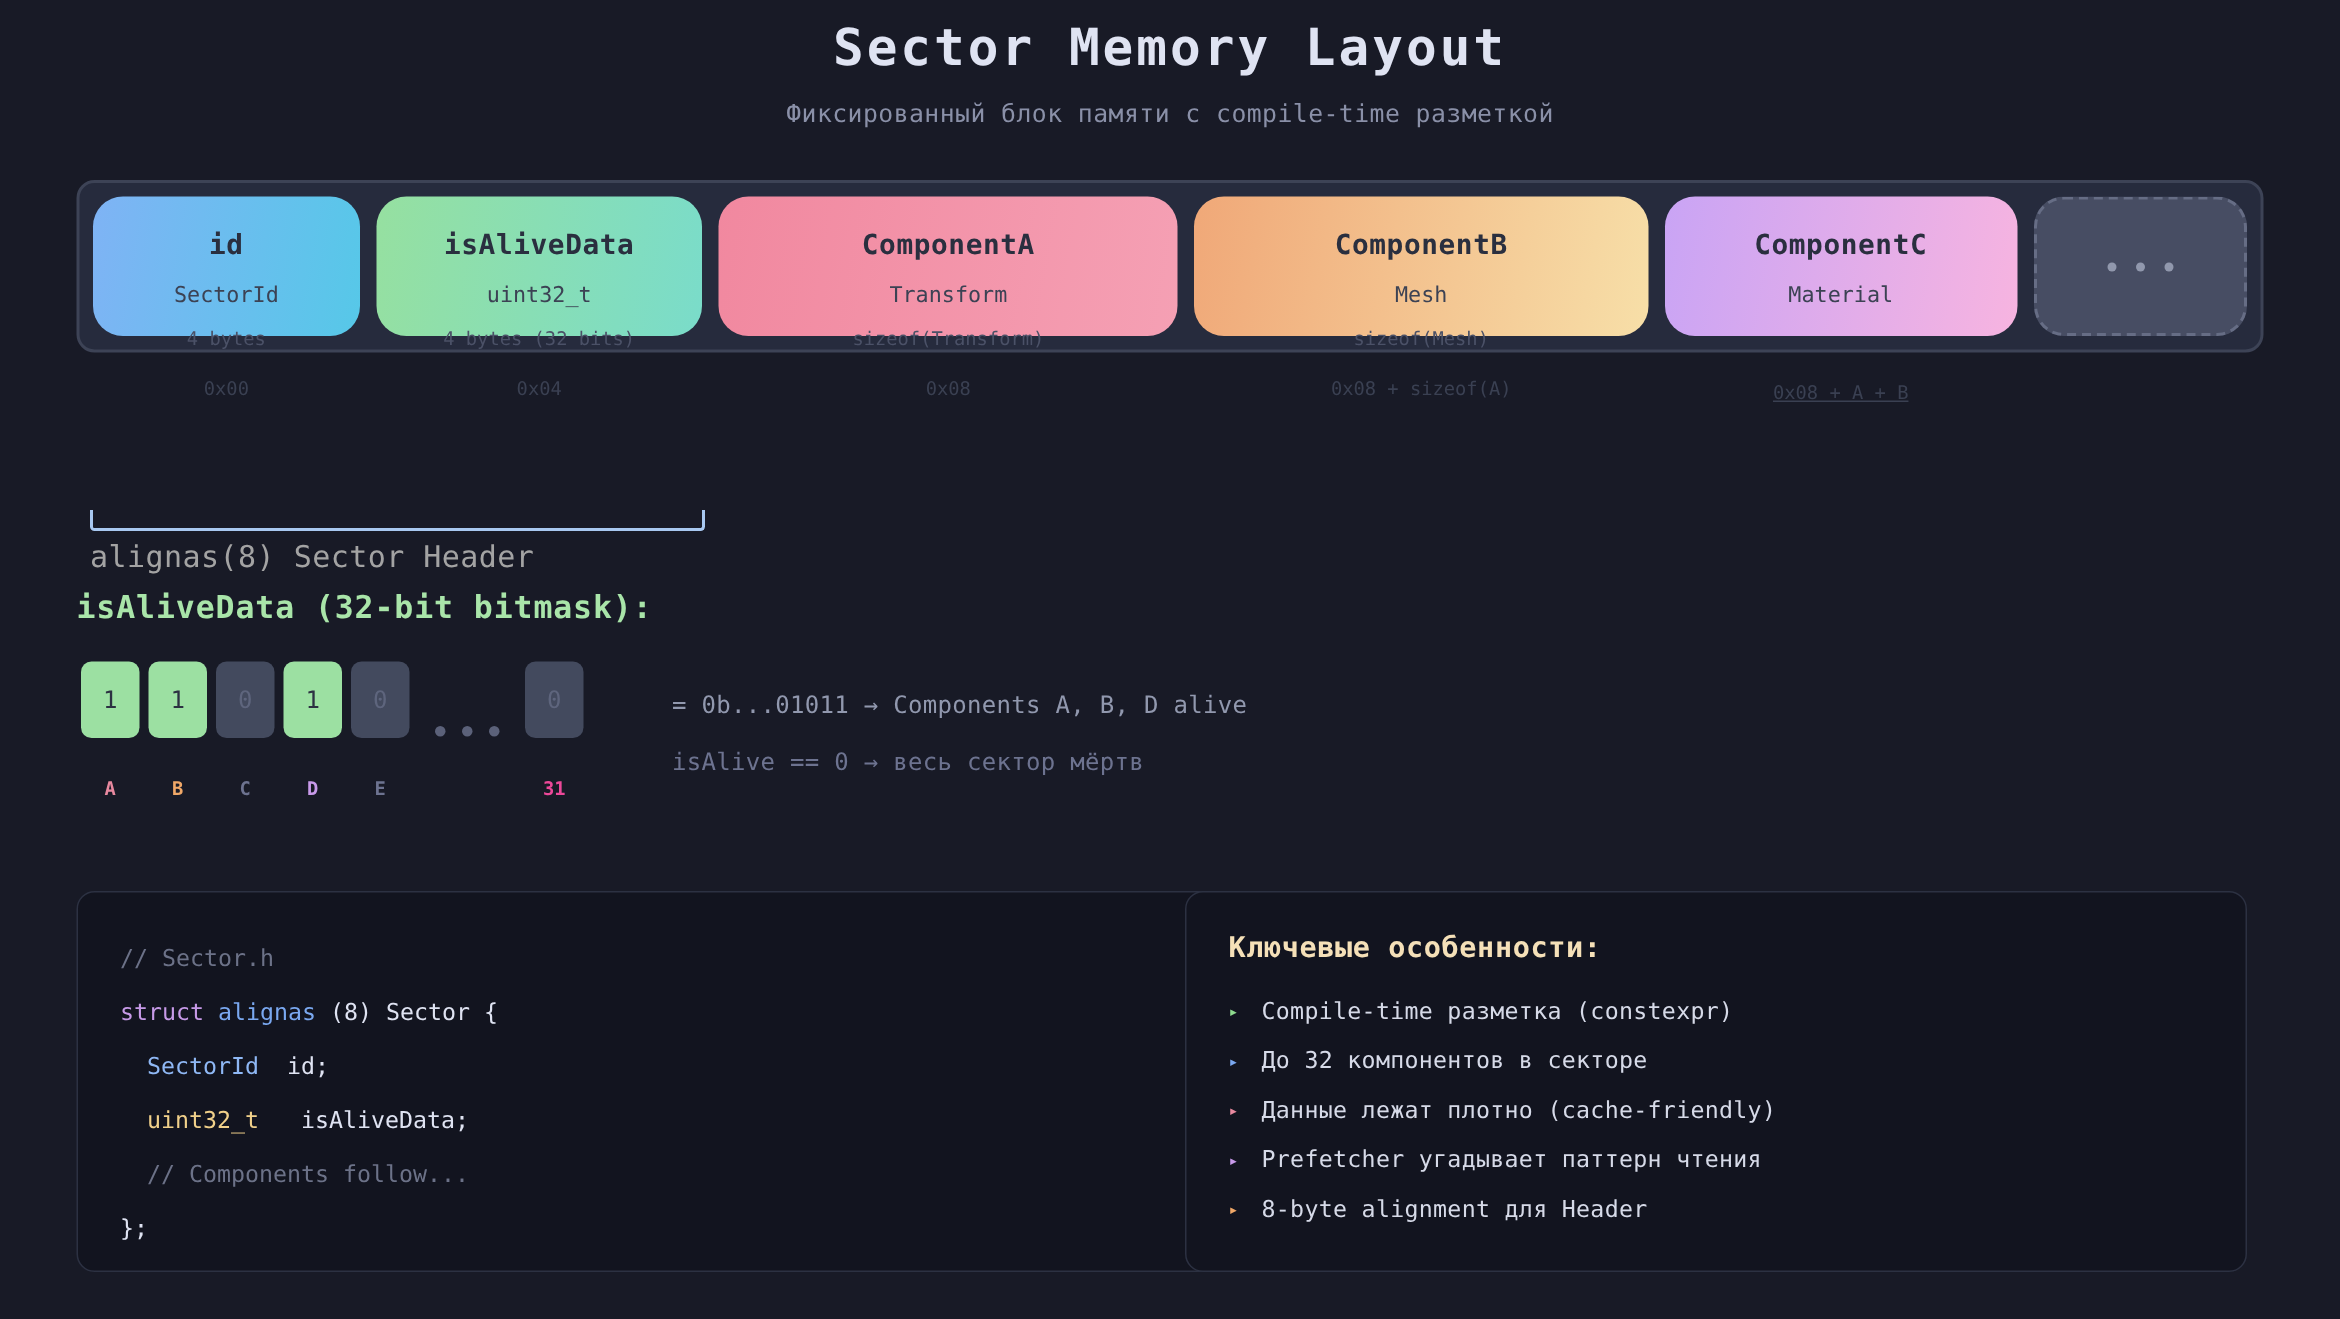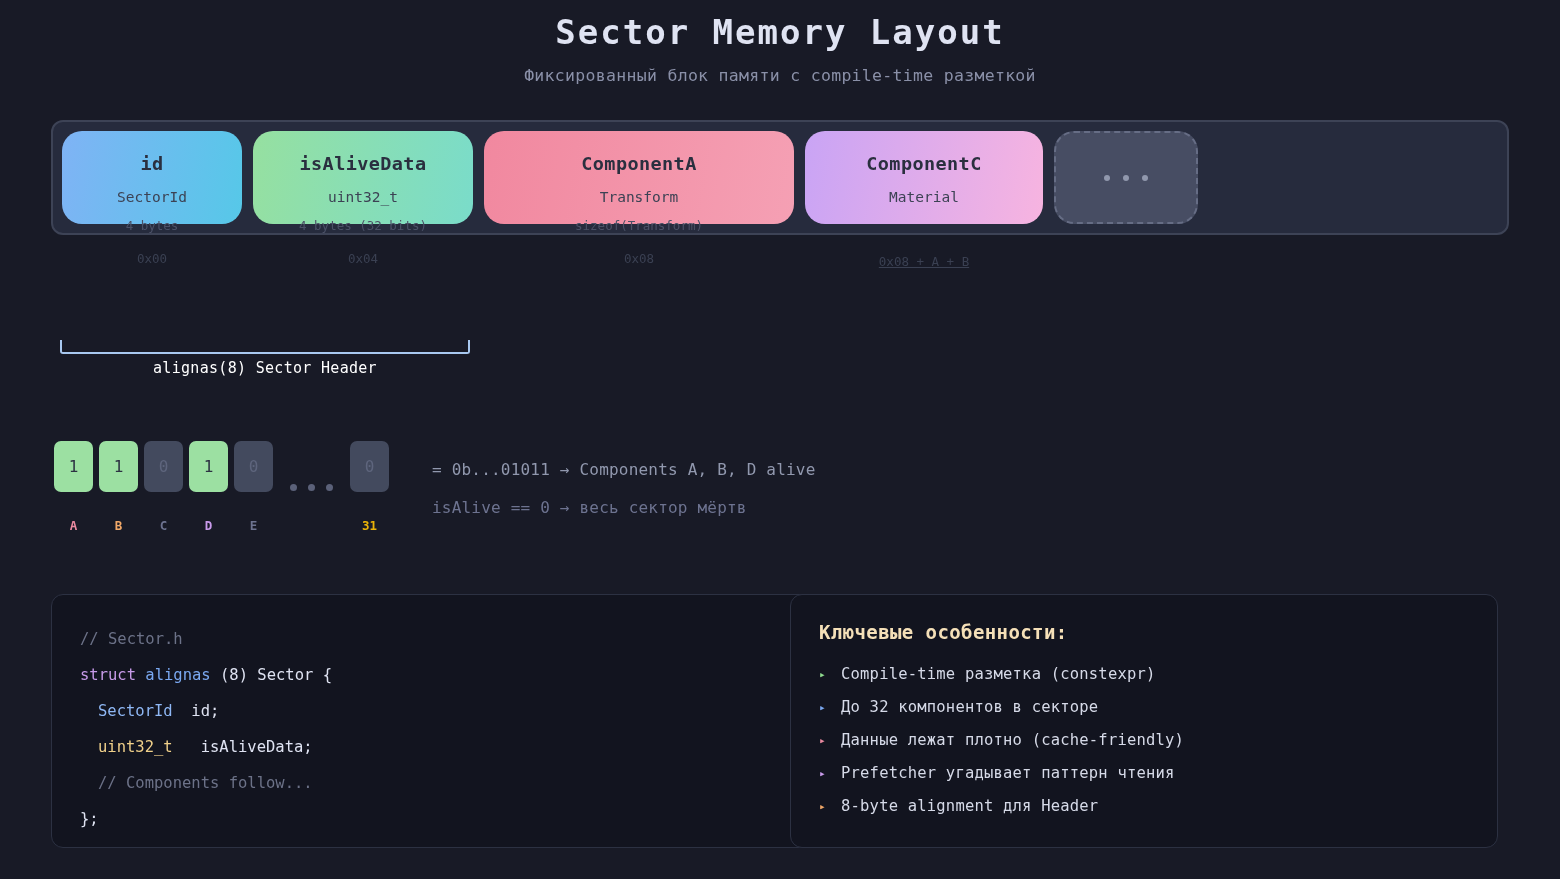--- a/index.html
+++ b/index.html
@@ -54,42 +54,42 @@
   .ghost-dots i { width: 6px; height: 6px; border-radius: 50%; background: #9198ad; display: block; }
 
   
   .brace {
     position: absolute; left: 60px; top: 340px; width: 410px; height: 14px;
     border: 2px solid #a8c8f0; border-top: none;
     border-bottom-left-radius: 3px; border-bottom-right-radius: 3px;
   }
   .brace-label {
     position: absolute; left: 60px; top: 359px; width: 410px;
-    text-align: center; font-size: 15px; color: #ffffff; letter-spacing: .3px;
+    text-align: left; font-size: 20px; color: #a3a3a3; letter-spacing: .3px;
   }
 
   
   .bitmask-title {
     position: absolute; left: 51px; top: 393px;
     font-size: 21px; font-weight: bold; color: #a9e5a9; letter-spacing: .6px;
   }
   .bits-row { position: absolute; left: 51px; top: 441px; display: flex; align-items: center; }
   .bitcol { width: 45px; display: flex; flex-direction: column; align-items: center; }
   .bitbox {
     width: 39px; height: 51px; border-radius: 7px;
     display: flex; align-items: center; justify-content: center;
     font-size: 16px;
   }
   .bitbox.on  { background: #9ce0a2; color: #2c3142; }
   .bitbox.off { background: #434a5e; color: #5e6removed; }
   .bitbox.off { background: #434a5e; color: #5e657d; }
   .bitlabel { margin-top: 26px; font-size: 12.5px; font-weight: bold; }
   .sep { display: flex; gap: 11px; padding: 0 14px; align-items: center; height: 51px; }
   .sep i { width: 7px; height: 7px; border-radius: 50%; background: #5b6179; display: block; }
-  .mask-notes { position: absolute; left: 432px; top: 460px; }
+  .mask-notes { position: absolute; left: 448px; top: 460px; }
   .mask-notes .l1 { font-size: 16px; color: #9198ae; letter-spacing: .2px; }
   .mask-notes .l2 { font-size: 16px; color: #6d7390; margin-top: 19px; letter-spacing: .2px; }
 
   
   .code-panel {
     position: absolute; left: 51px; top: 594px; width: 766px; height: 254px;
     background: #12141f; border: 1px solid #2c3142; border-radius: 12px;
     padding: 26px 28px;
   }
   .code-line { font-size: 15.5px; line-height: 36px; white-space: pre; color: #dfe3f2; }
@@ -134,37 +134,44 @@
       <div class="btype">uint32_t</div>
       <div class="bsize">4 bytes (32 bits)</div>
       <div class="boff">0x04</div>
     </div>
     <div class="blk b2">
       <div class="bname">ComponentA</div>
       <div class="btype">Transform</div>
       <div class="bsize">sizeof(Transform)</div>
       <div class="boff">0x08</div>
     </div>
+    <div class="blk b3">
+      <div class="bname">ComponentB</div>
+      <div class="btype">Mesh</div>
+      <div class="bsize">sizeof(Mesh)</div>
+      <div class="boff">0x08 + sizeof(A)</div>
+    </div>
     <div class="blk b4 nosize">
       <div class="bname">ComponentC</div>
       <div class="btype">Material</div>
       <div class="boff">0x08 + A + B</div>
     </div>
     <div class="blk ghost">
       <div class="ghost-dots">
           <i></i>
           <i></i>
           <i></i>
         </div>
     </div>
   </div>
 
   <div class="brace"></div>
   <div class="brace-label">alignas(8) Sector Header</div>
 
+  <div class="bitmask-title">isAliveData (32-bit bitmask):</div>
   <div class="bits-row">
     <div class="bitcol">
       <div class="bitbox on">1</div>
       <div class="bitlabel" style="color:#e8899f">A</div>
     </div>
     <div class="bitcol">
       <div class="bitbox on">1</div>
       <div class="bitlabel" style="color:#f0a868">B</div>
     </div>
     <div class="bitcol">
@@ -179,21 +186,21 @@
       <div class="bitbox off">0</div>
       <div class="bitlabel" style="color:#6d7390">E</div>
     </div>
     <div class="sep">
         <i></i>
         <i></i>
         <i></i>
       </div>
     <div class="bitcol">
       <div class="bitbox off">0</div>
-      <div class="bitlabel" style="color:#eab308">31</div>
+      <div class="bitlabel" style="color:#ec4899">31</div>
     </div>
   </div>
   <div class="mask-notes">
     <div class="l1">= 0b...01011 → Components A, B, D alive</div>
     <div class="l2">isAlive == 0 → весь сектор мёртв</div>
   </div>
 
   <div class="code-panel">
     <div class="code-line"><span class="cm">// Sector.h</span></div>
     <div class="code-line"><span class="kw">struct</span><span class="pl"> </span><span class="fn">alignas</span><span class="pl"> (8) Sector {</span></div>

